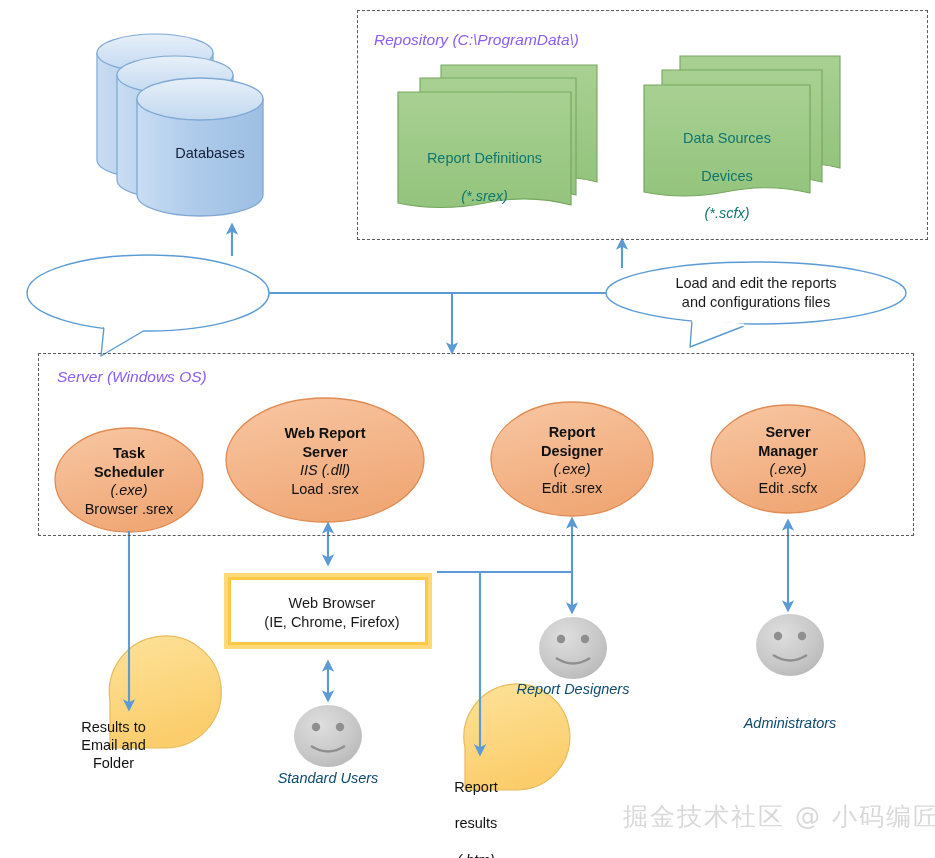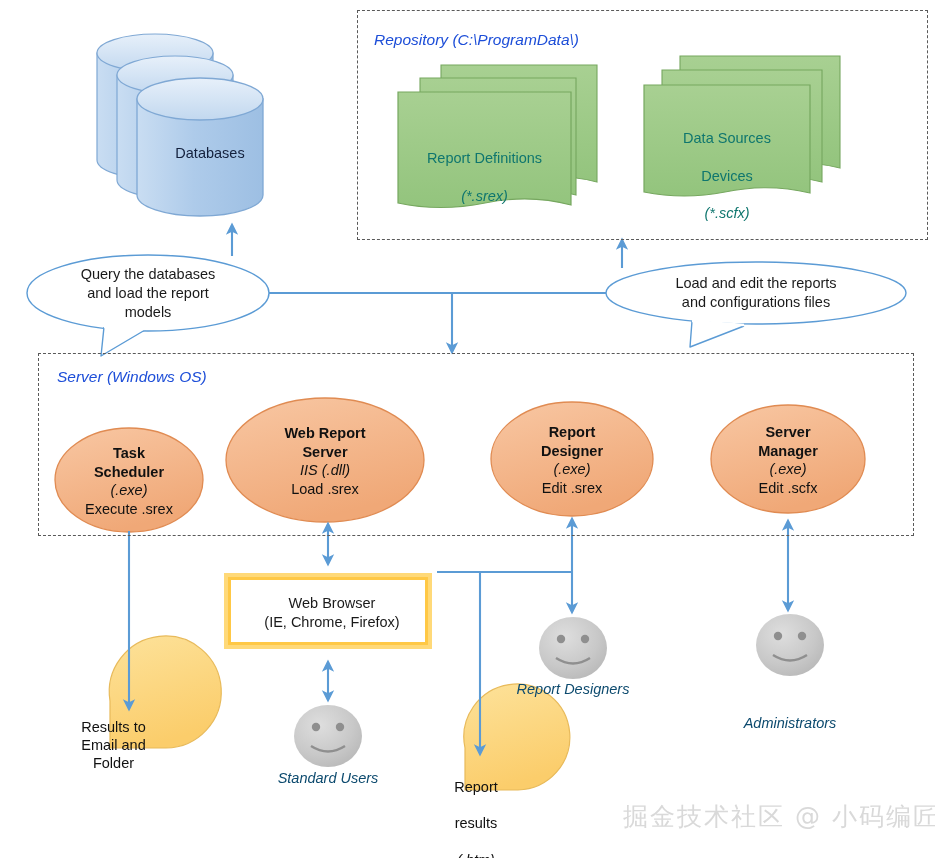--- a/index.html
+++ b/index.html
@@ -28,21 +28,21 @@
   .dashbox {
     position: absolute;
     border: 1.5px dashed #595959;
     background: transparent;
     box-sizing: border-box;
   }
   .dashbox-title {
     position: absolute;
     font-style: italic;
     font-size: 15.5px;
-    color: #1d4ed8;
+    color: #8b5cf6;
     white-space: nowrap;
   }
   .doc-text {
     position: absolute;
     width: 100%;
     text-align: center;
     font-size: 14.5px;
     color: #0f766e;
     line-height: 1.3;
     white-space: pre-line;
@@ -297,32 +297,29 @@
     <div>Report Definitions</div>
     <div class="it">(*.srex)</div>
   </div>
 
   <div class="doc-text" style="left:644px; top:110px; width:166px;">
     <div>Data Sources</div>
     <div>Devices</div>
     <div class="it">(*.scfx)</div>
   </div>
 
-  <div class="bubble-text" style="left:40px; top:265px; width:216px;">Query the databases
-and load the report
-models</div>
 
   <div class="bubble-text" style="left:632px; top:274px; width:248px;">Load and edit the reports
 and configurations files</div>
 
   <div class="ell-text" style="left:55px; top:444px; width:148px;">
     <div class="b">Task</div>
     <div class="b">Scheduler</div>
     <div class="i">(.exe)</div>
-    <div>Execute .srex</div>
+    <div>Browser .srex</div>
   </div>
 
   <div class="ell-text" style="left:226px; top:424px; width:198px;">
     <div class="b">Web Report</div>
     <div class="b">Server</div>
     <div class="i">IIS (.dll)</div>
     <div>Load .srex</div>
   </div>
 
   <div class="ell-text" style="left:491px; top:423px; width:162px;">

